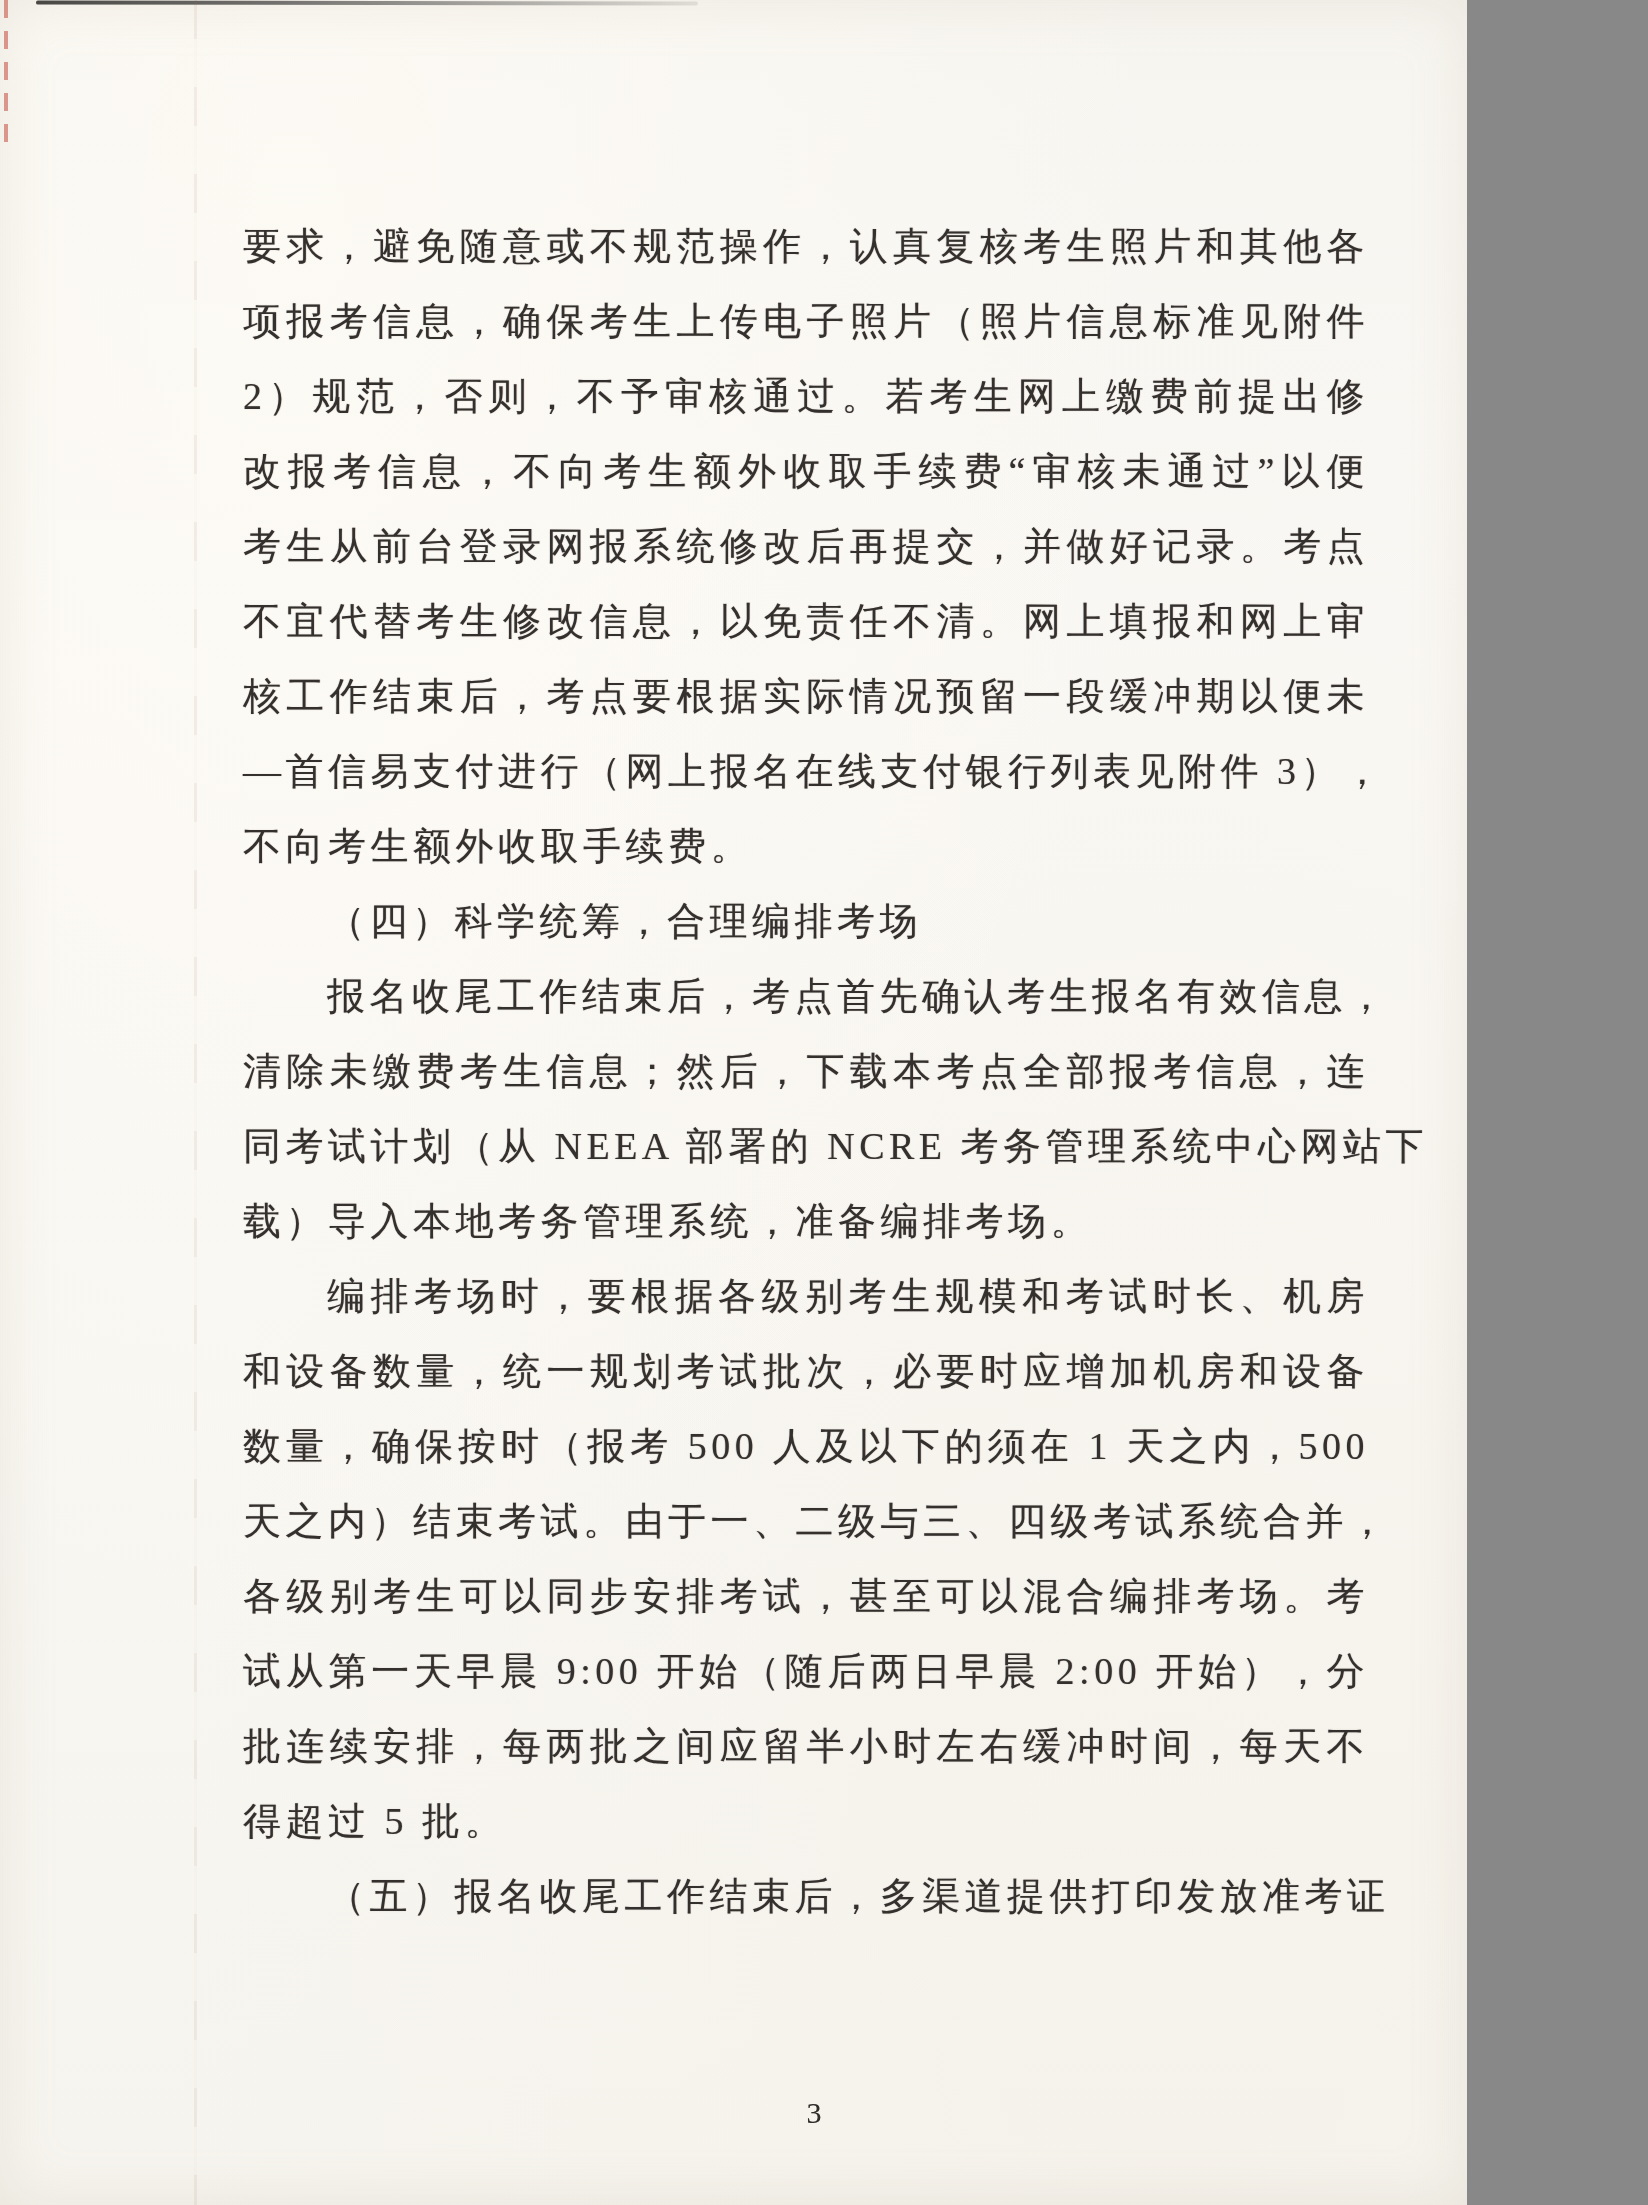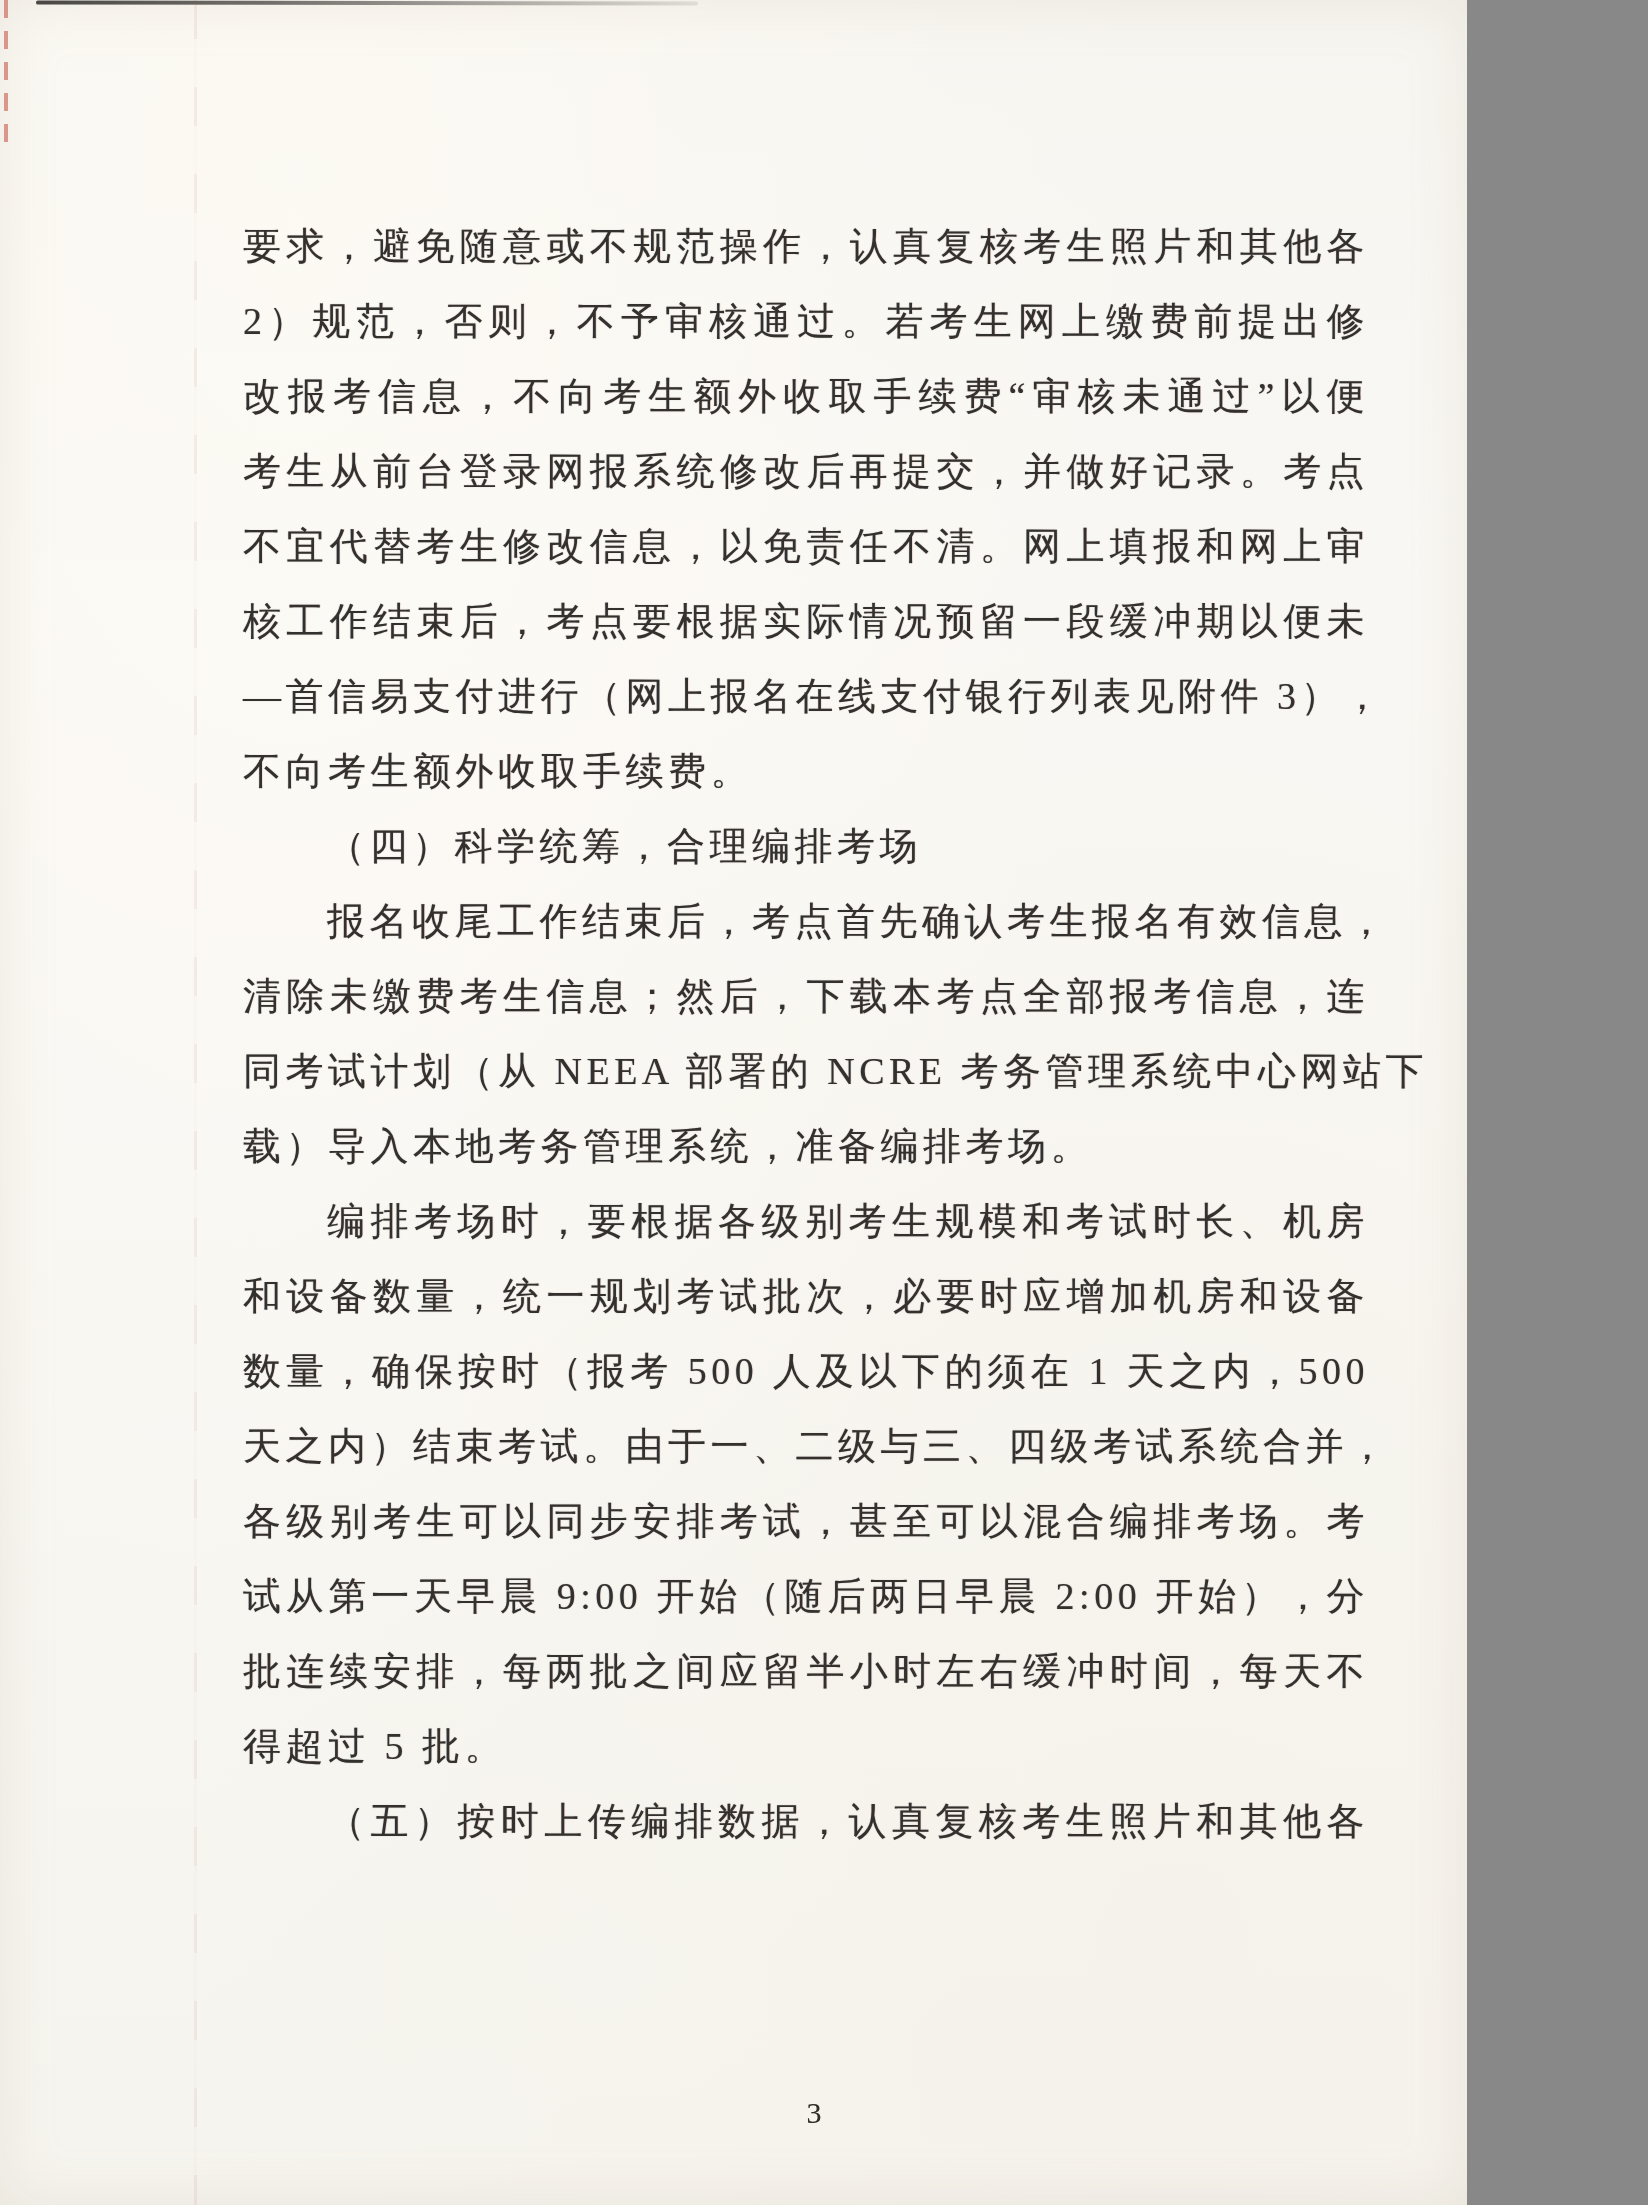--- a/index.html
+++ b/index.html
@@ -88,38 +88,39 @@
 </head>
 <body>
 
 <div class="page">
   <div class="scan-line"></div>
   <div class="edge-marks"></div>
   <div class="streak"></div>
 
   <main class="textblock">
     <p class="line">要求，避免随意或不规范操作，认真复核考生照片和其他各</p>
+    <p class="line">项报考信息，确保考生上传电子照片（照片信息标准见附件</p>
     <p class="line">2）规范，否则，不予审核通过。若考生网上缴费前提出修</p>
     <p class="line">改报考信息，不向考生额外收取手续费“审核未通过”以便</p>
     <p class="line">考生从前台登录网报系统修改后再提交，并做好记录。考点</p>
     <p class="line">不宜代替考生修改信息，以免责任不清。网上填报和网上审</p>
     <p class="line">核工作结束后，考点要根据实际情况预留一段缓冲期以便未</p>
     <p class="line">—首信易支付进行（网上报名在线支付银行列表见附件 3），</p>
     <p class="line endline">不向考生额外收取手续费。</p>
     <p class="line indent endline">（四）科学统筹，合理编排考场</p>
     <p class="line indent">报名收尾工作结束后，考点首先确认考生报名有效信息，</p>
     <p class="line">清除未缴费考生信息；然后，下载本考点全部报考信息，连</p>
     <p class="line">同考试计划（从 NEEA 部署的 NCRE 考务管理系统中心网站下</p>
     <p class="line endline">载）导入本地考务管理系统，准备编排考场。</p>
     <p class="line indent">编排考场时，要根据各级别考生规模和考试时长、机房</p>
     <p class="line">和设备数量，统一规划考试批次，必要时应增加机房和设备</p>
     <p class="line">数量，确保按时（报考 500 人及以下的须在 1 天之内，500</p>
     <p class="line">天之内）结束考试。由于一、二级与三、四级考试系统合并，</p>
     <p class="line">各级别考生可以同步安排考试，甚至可以混合编排考场。考</p>
     <p class="line">试从第一天早晨 9:00 开始（随后两日早晨 2:00 开始），分</p>
     <p class="line">批连续安排，每两批之间应留半小时左右缓冲时间，每天不</p>
     <p class="line endline">得超过 5 批。</p>
-    <p class="line indent">（五）按时上传编排数据，认真复核考生照片和其他各</p>
+    <p class="line indent">（五）报名收尾工作结束后，多渠道提供打印发放准考证</p>
   </main>
 
   <div class="pageno">3</div>
 </div>
 
 
 </body></html>

